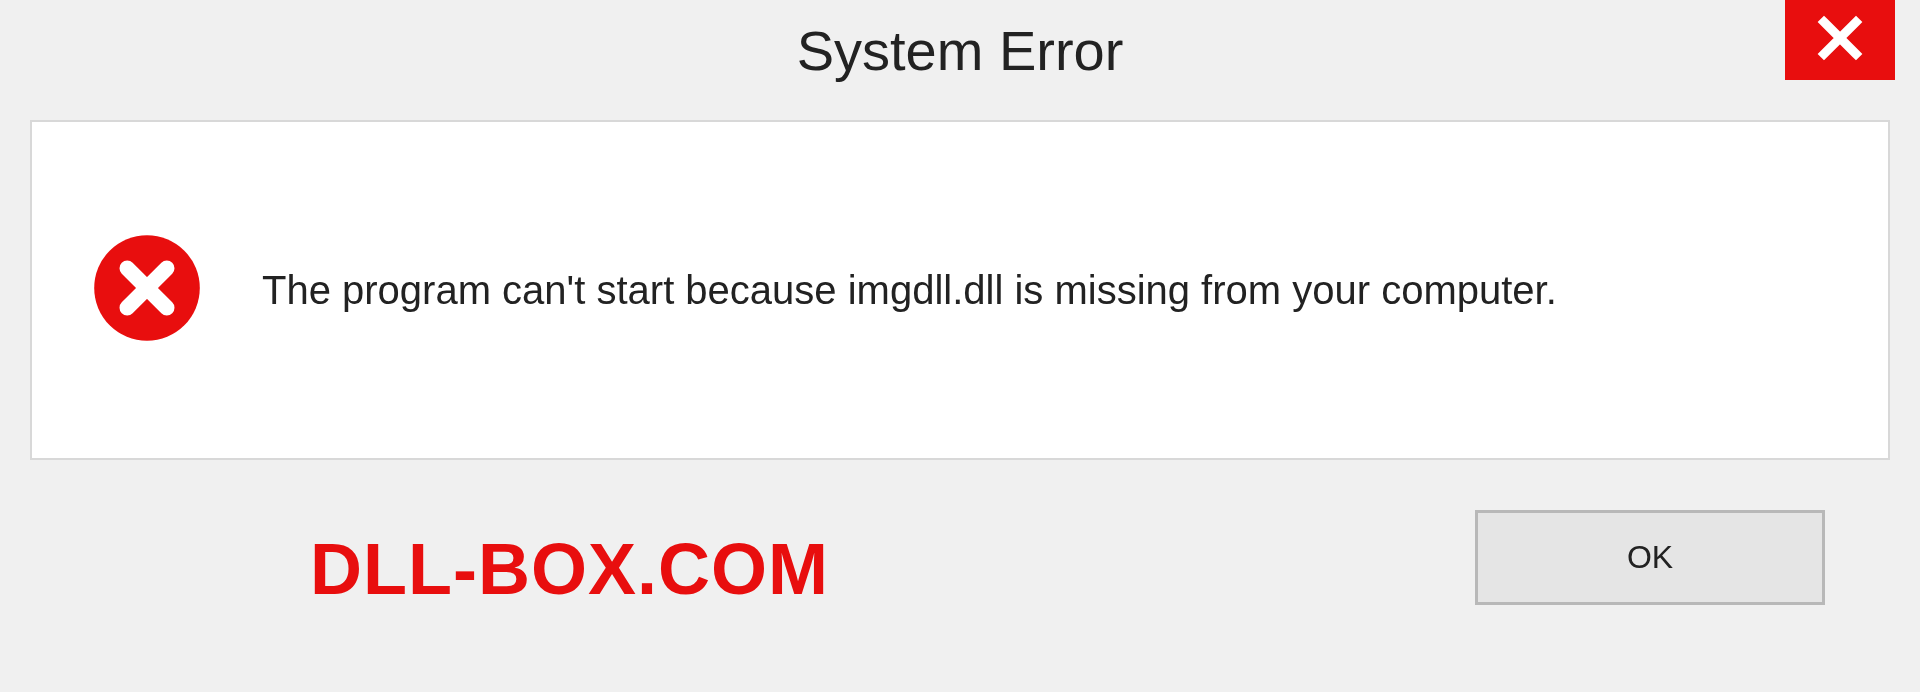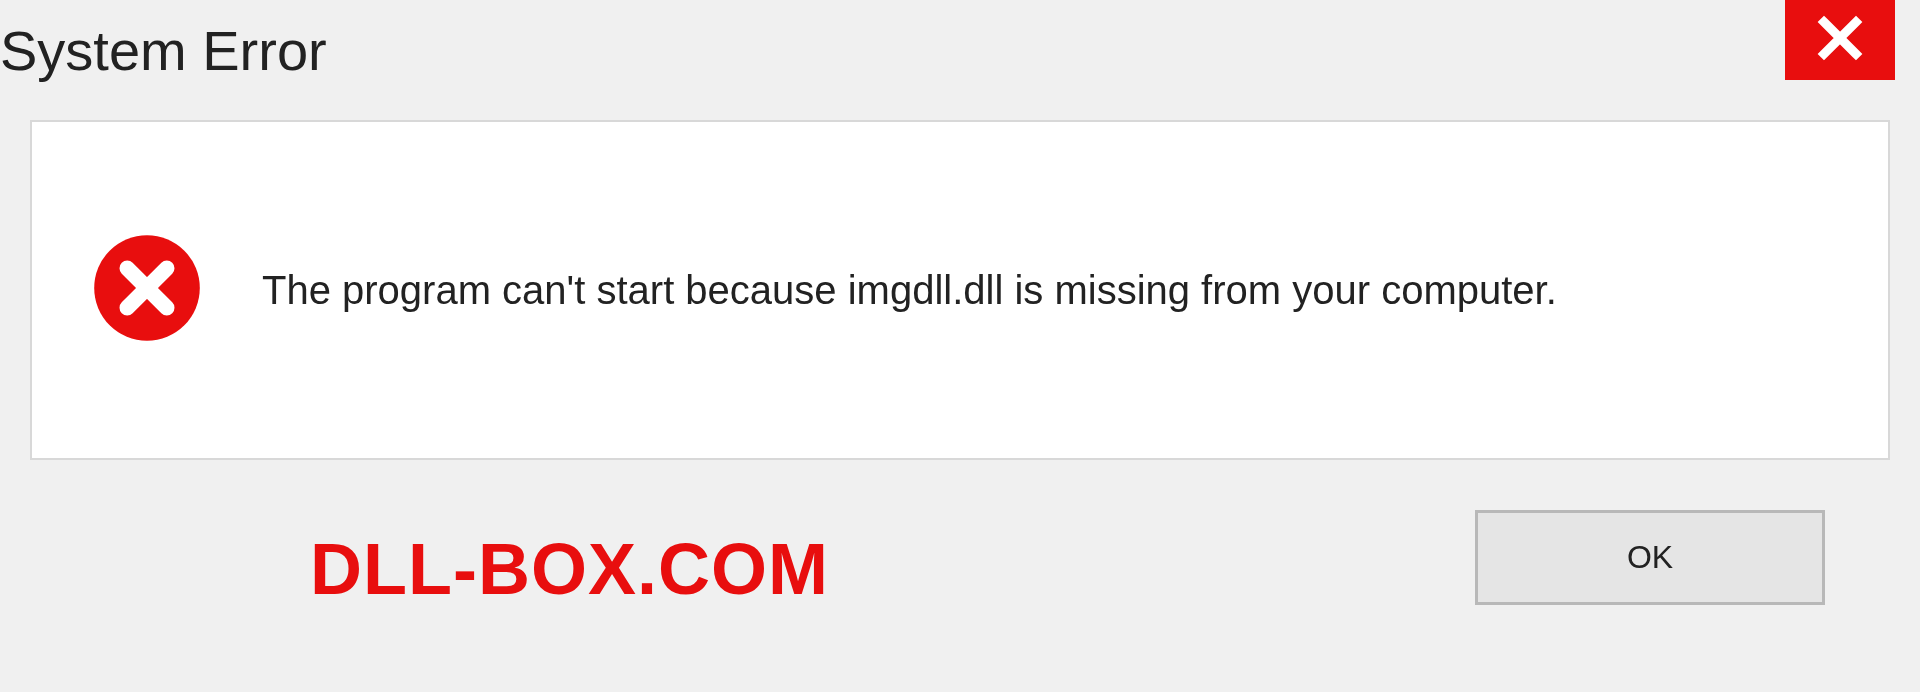--- a/index.html
+++ b/index.html
@@ -13,20 +13,21 @@
       background: #f0f0f0;
       font-family: "Segoe UI", Tahoma, sans-serif;
       position: relative;
       overflow: hidden;
     }
     .titlebar {
       position: relative;
       height: 100px;
       display: flex;
       align-items: center;
+      justify-content: center;
     }
     .title-text {
       font-size: 56px;
       font-weight: 400;
       color: #222;
     }
     .close-btn {
       position: absolute;
       top: 0;
       right: 25px;

